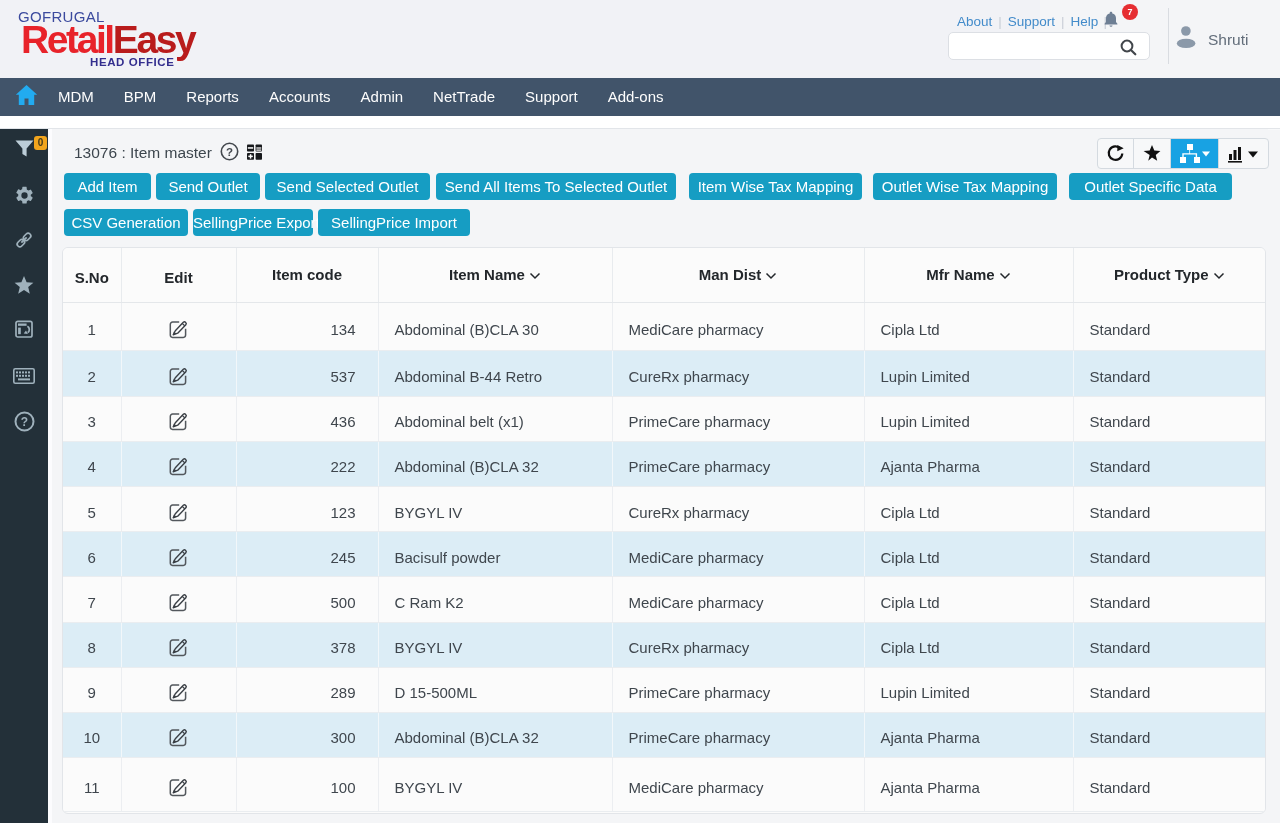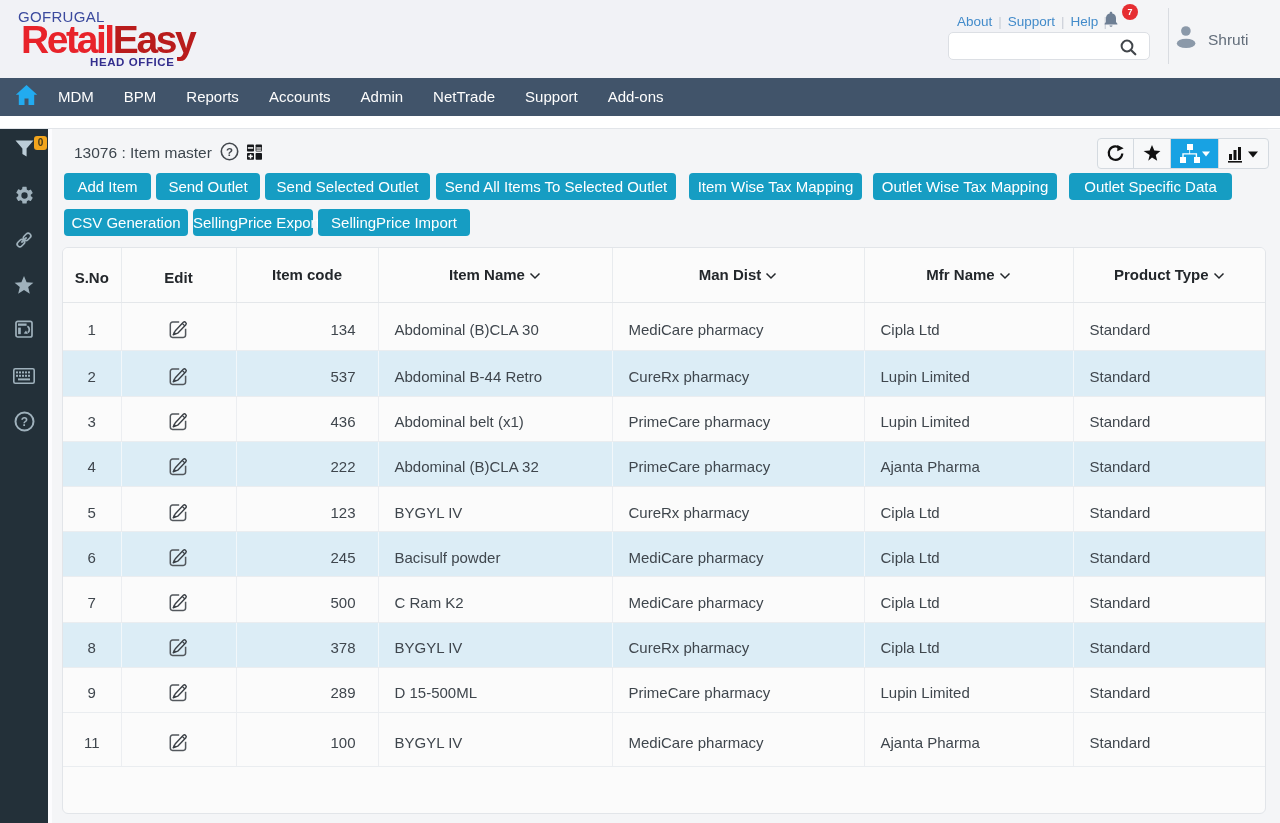--- a/index.html
+++ b/index.html
@@ -364,20 +364,34 @@
                 <path d="M7.3 11.7 15.3 3.3a1.8 1.8 0 0 1 2.55 2.5L9.7 14.2l-4.5 1.6z" fill="none" stroke="#3a3f45" stroke-width="1.4" stroke-linejoin="round"></path>
                 <path d="M5.2 15.8l.7-3.2 2.5 2.1z" fill="#3a3f45"></path>
                 <path d="M14.2 4.4l2.5 2.4" stroke="#3a3f45" stroke-width="1.2"></path>
               </svg></td>
             <td class="c-code">289</td>
             <td class="c-name">D 15-500ML</td>
             <td class="c-man">PrimeCare pharmacy</td>
             <td class="c-mfr">Lupin Limited</td>
             <td class="c-type">Standard</td>
           </tr>
+          <tr class="alt">
+            <td class="c-sno">10</td>
+            <td class="c-edit"><svg width="21" height="21" viewBox="0 0 21 21" style="vertical-align:middle">
+                <path d="M17.6 9.8v6.3a2.3 2.3 0 0 1-2.3 2.3H4.6a2.3 2.3 0 0 1-2.3-2.3V5.4a2.3 2.3 0 0 1 2.3-2.3h6.6" fill="none" stroke="#52575c" stroke-width="1.5"></path>
+                <path d="M7.3 11.7 15.3 3.3a1.8 1.8 0 0 1 2.55 2.5L9.7 14.2l-4.5 1.6z" fill="none" stroke="#3a3f45" stroke-width="1.4" stroke-linejoin="round"></path>
+                <path d="M5.2 15.8l.7-3.2 2.5 2.1z" fill="#3a3f45"></path>
+                <path d="M14.2 4.4l2.5 2.4" stroke="#3a3f45" stroke-width="1.2"></path>
+              </svg></td>
+            <td class="c-code">300</td>
+            <td class="c-name">Abdominal (B)CLA 32</td>
+            <td class="c-man">PrimeCare pharmacy</td>
+            <td class="c-mfr">Ajanta Pharma</td>
+            <td class="c-type">Standard</td>
+          </tr>
           <tr class=" last">
             <td class="c-sno">11</td>
             <td class="c-edit"><svg width="21" height="21" viewBox="0 0 21 21" style="vertical-align:middle">
                 <path d="M17.6 9.8v6.3a2.3 2.3 0 0 1-2.3 2.3H4.6a2.3 2.3 0 0 1-2.3-2.3V5.4a2.3 2.3 0 0 1 2.3-2.3h6.6" fill="none" stroke="#52575c" stroke-width="1.5"></path>
                 <path d="M7.3 11.7 15.3 3.3a1.8 1.8 0 0 1 2.55 2.5L9.7 14.2l-4.5 1.6z" fill="none" stroke="#3a3f45" stroke-width="1.4" stroke-linejoin="round"></path>
                 <path d="M5.2 15.8l.7-3.2 2.5 2.1z" fill="#3a3f45"></path>
                 <path d="M14.2 4.4l2.5 2.4" stroke="#3a3f45" stroke-width="1.2"></path>
               </svg></td>
             <td class="c-code">100</td>
             <td class="c-name">BYGYL IV</td>

